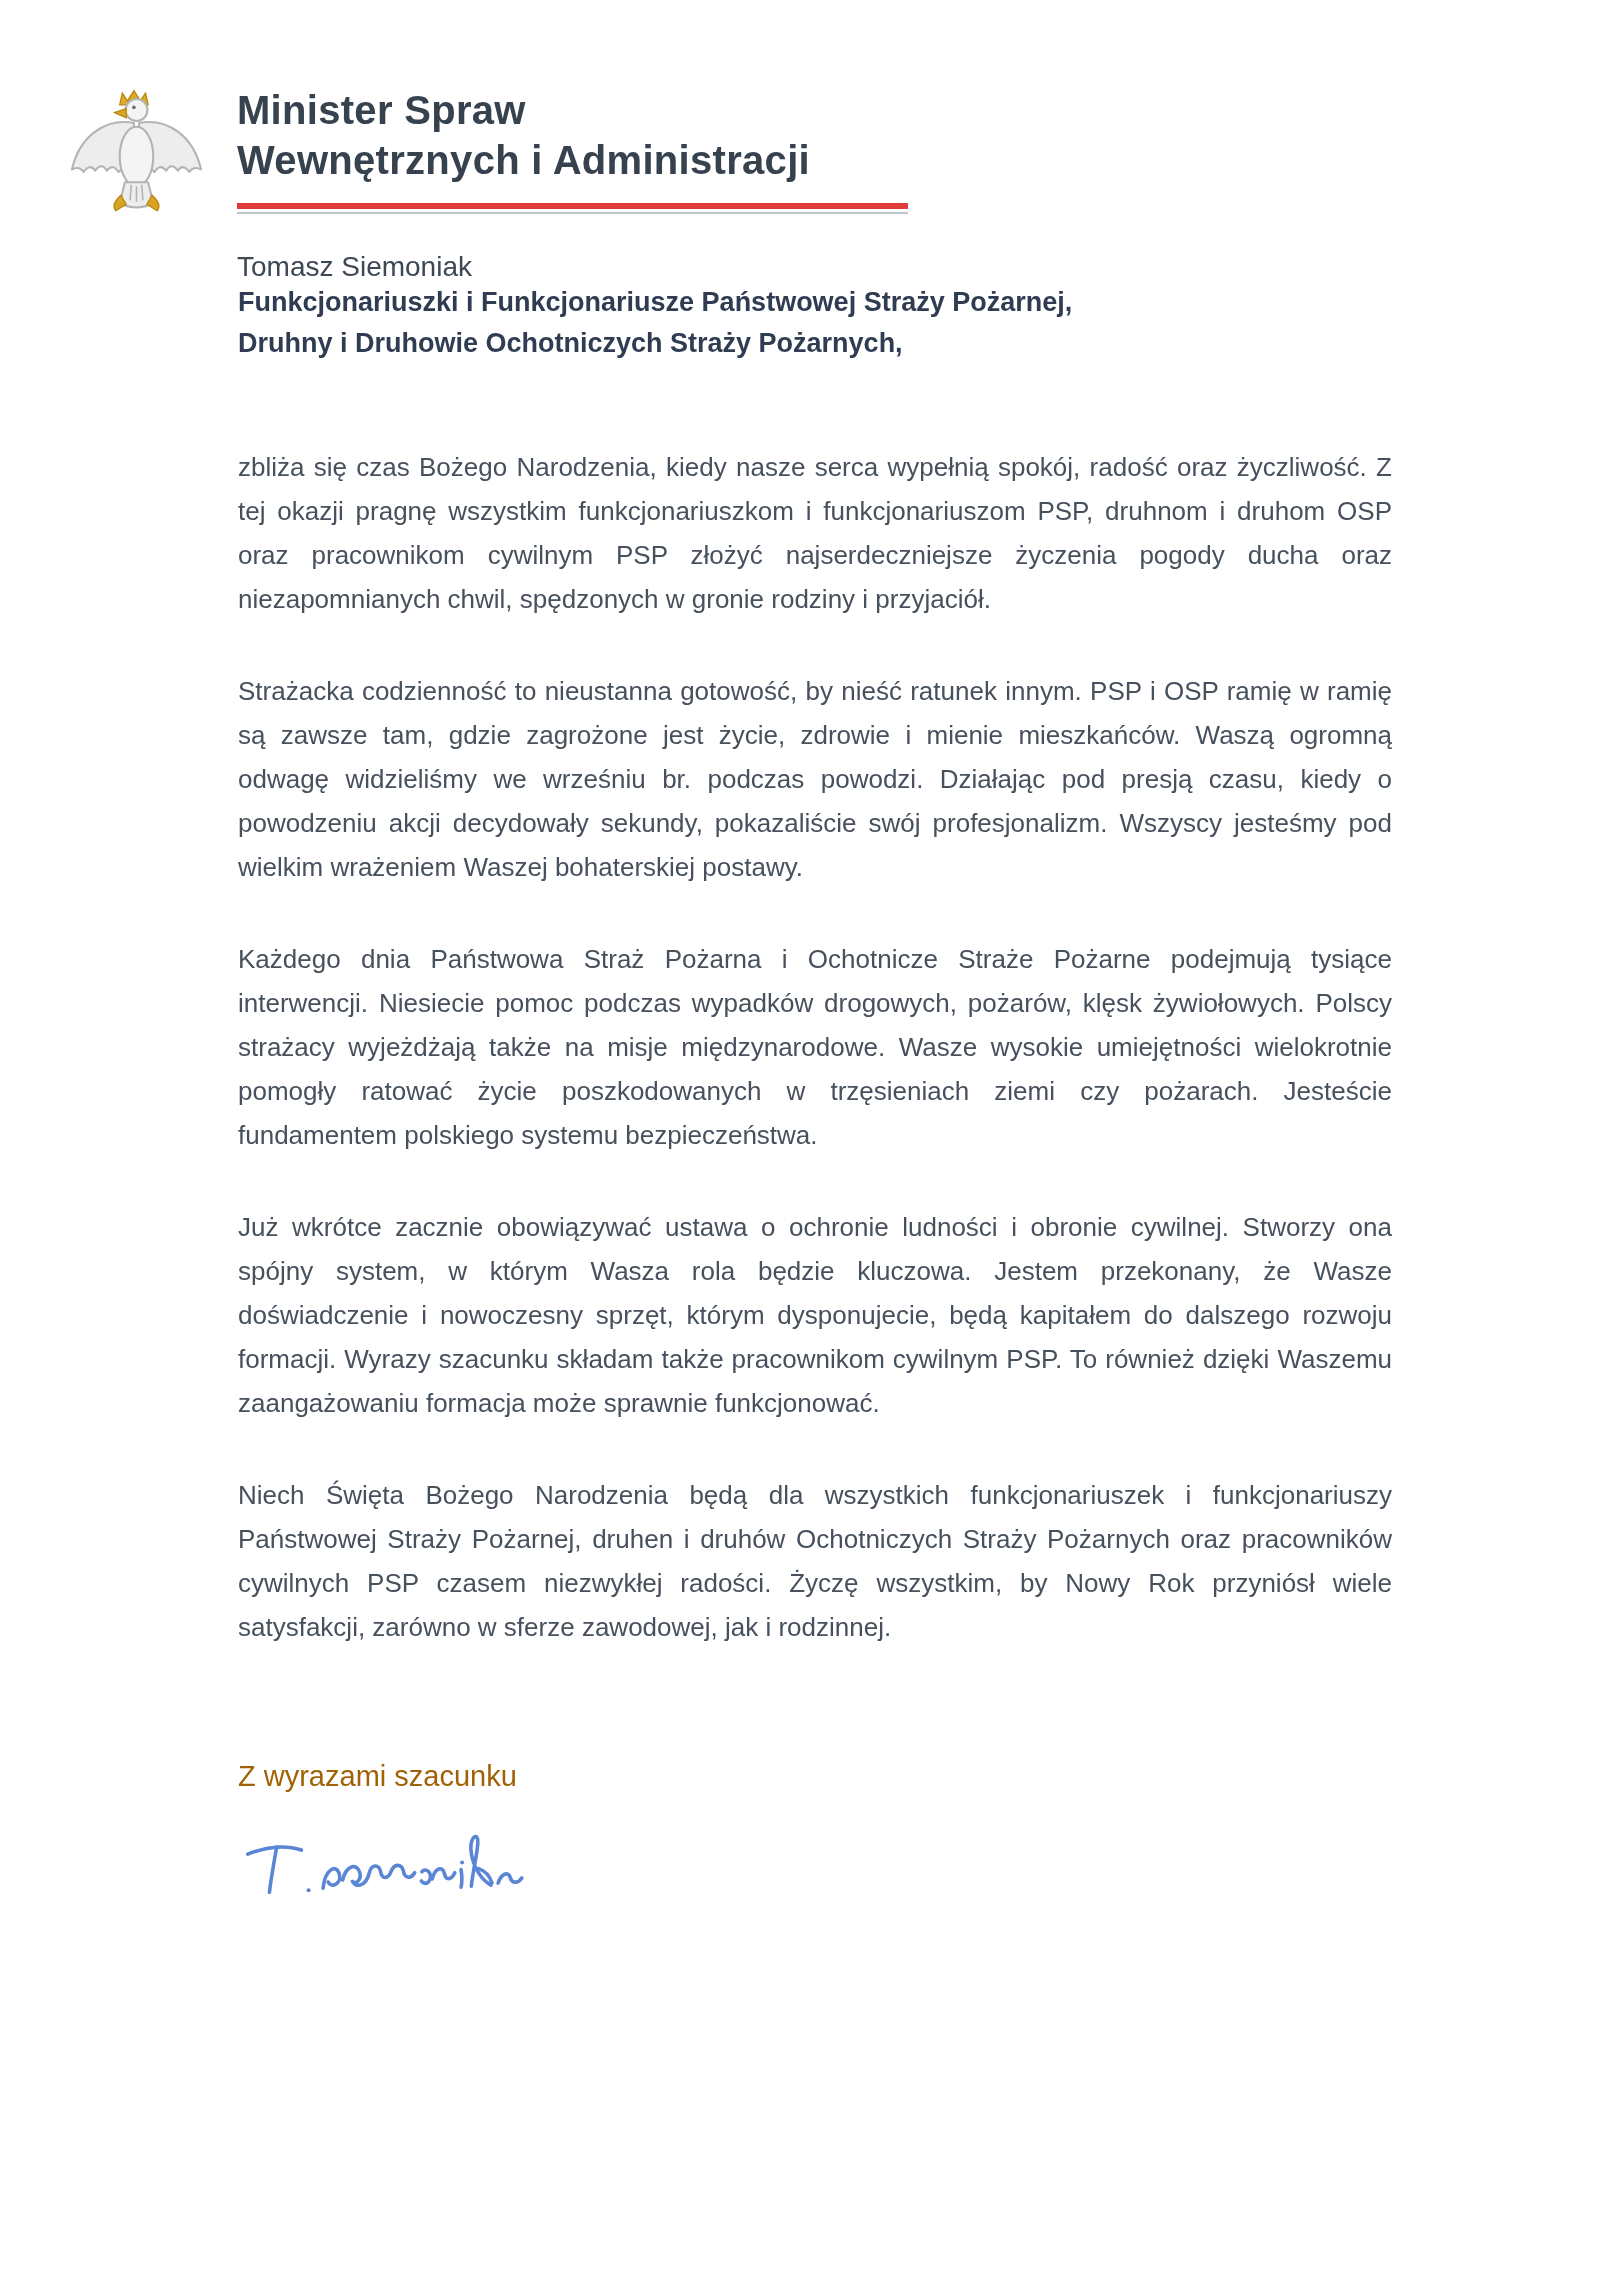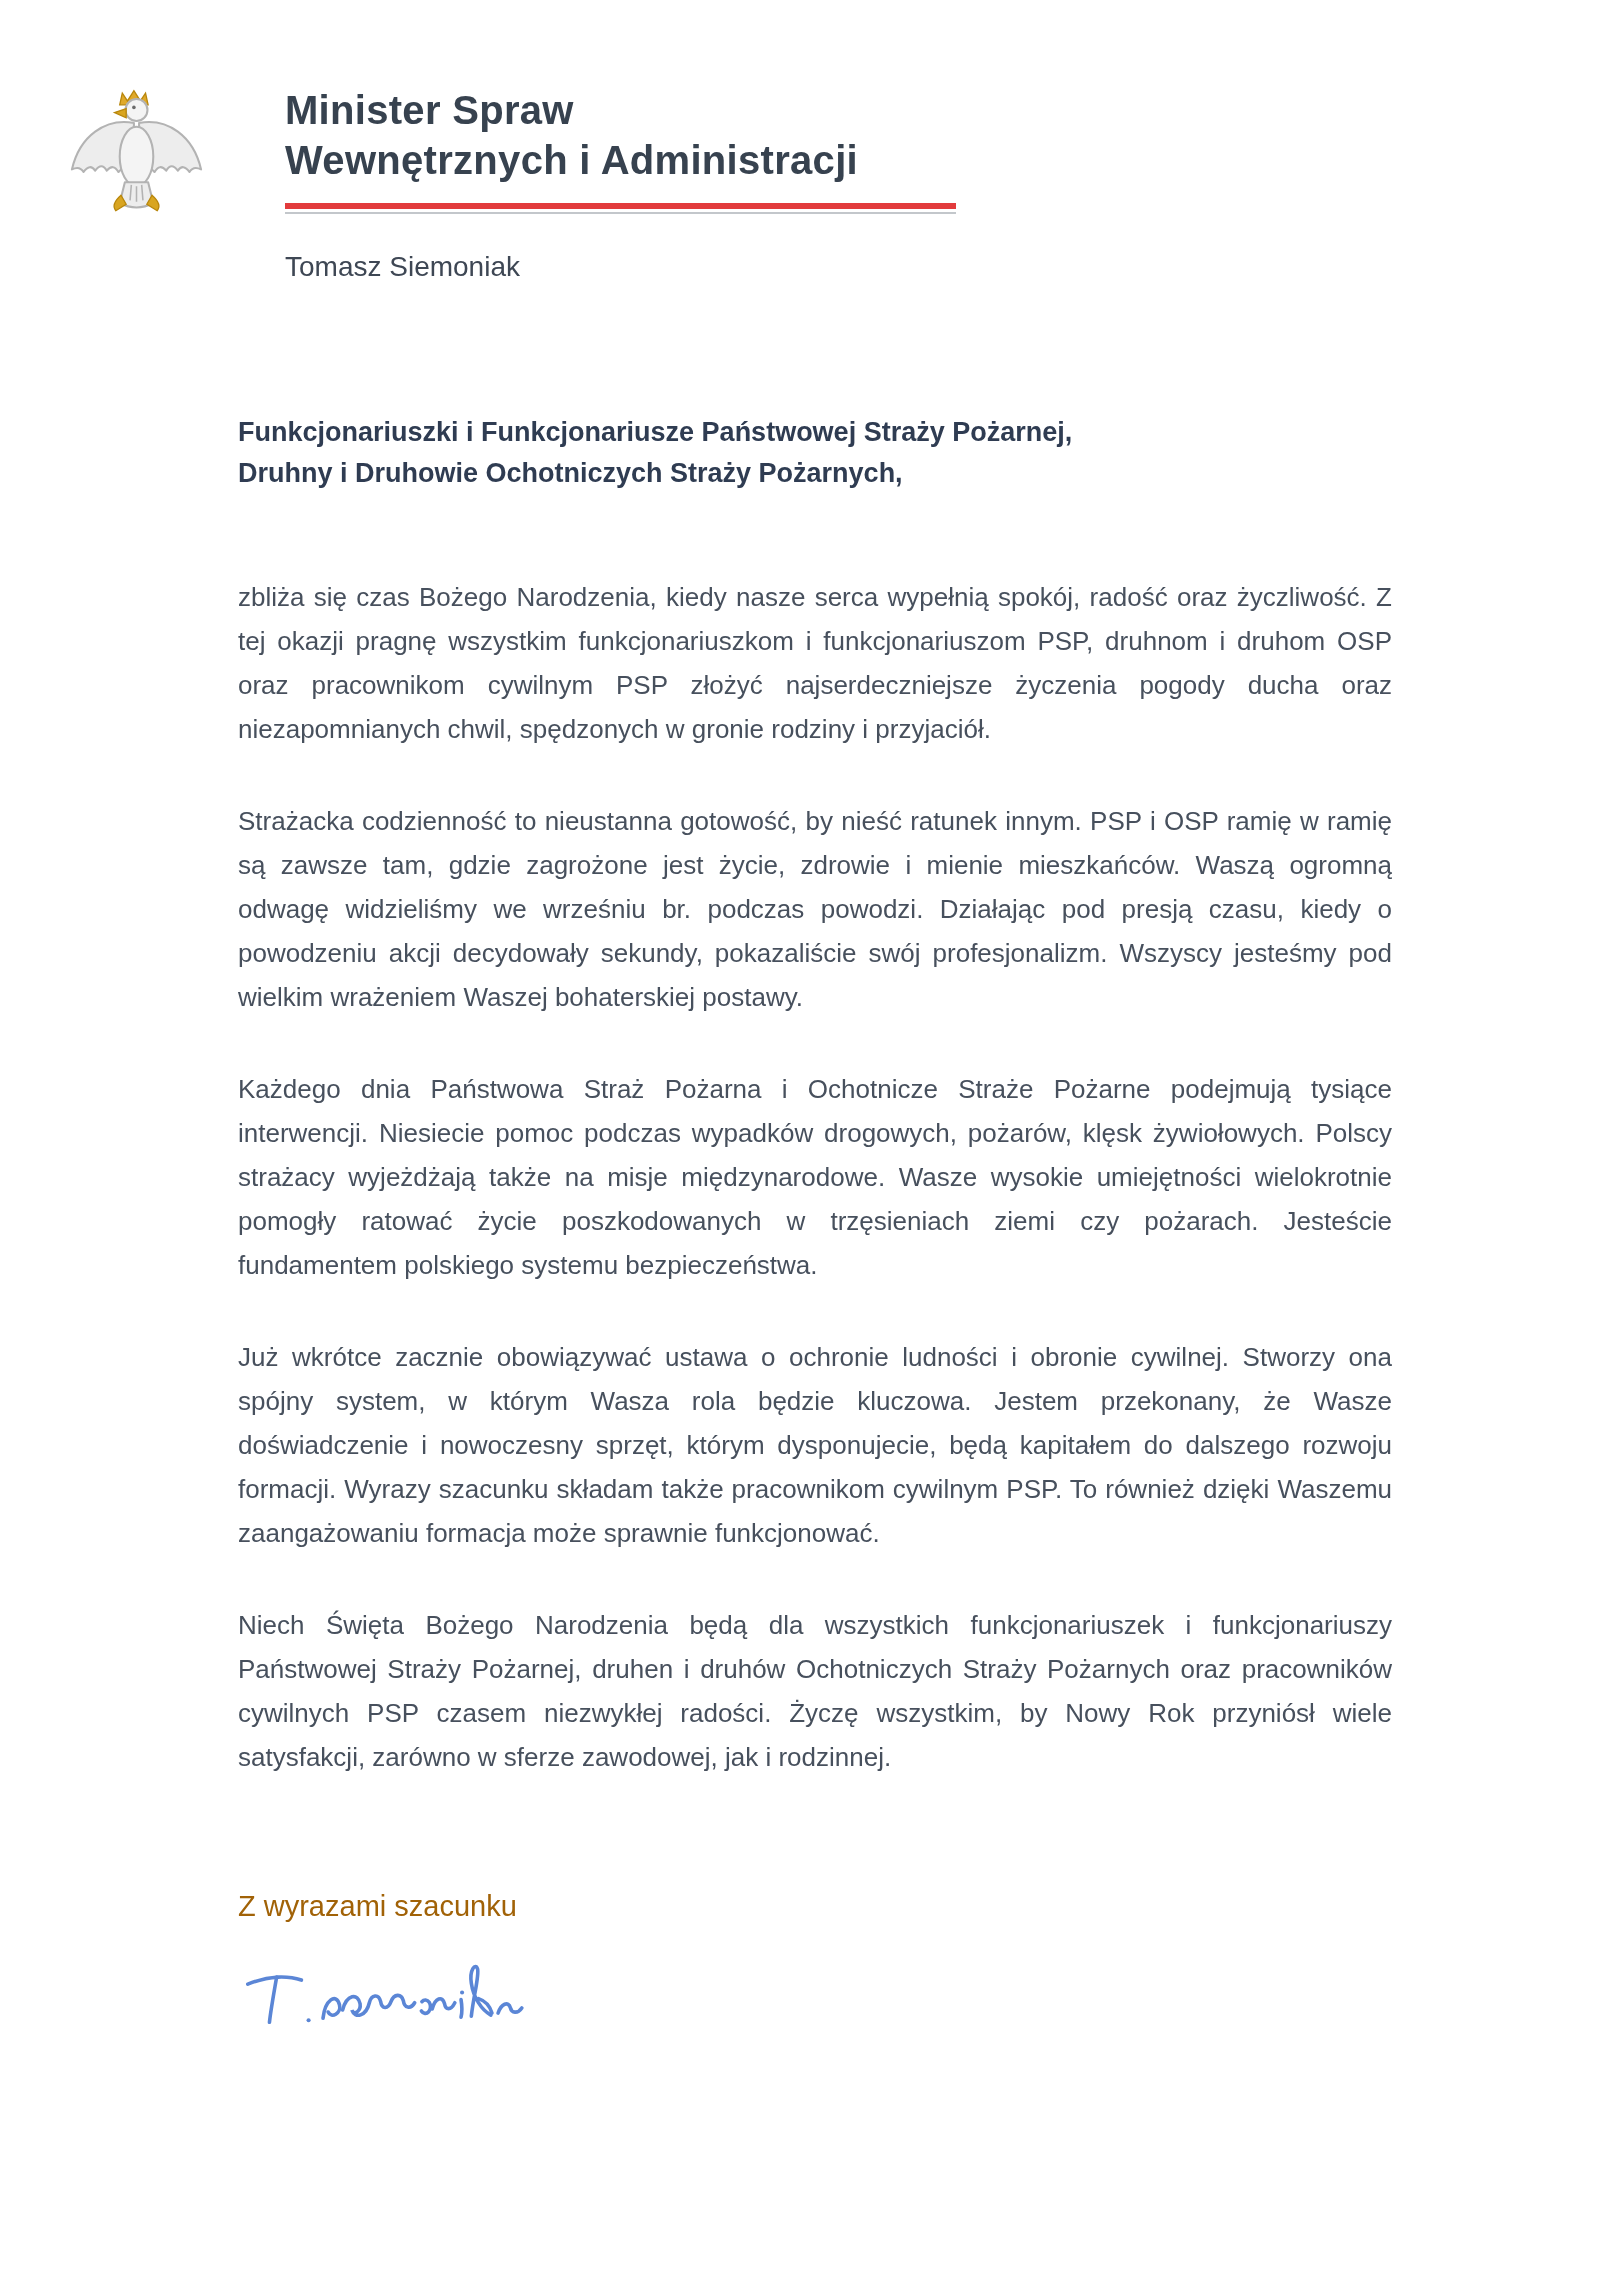--- a/index.html
+++ b/index.html
@@ -24,21 +24,21 @@
     padding-left: 59px;
   }
   .emblem {
     width: 155px;
     height: 161px;
     flex: 0 0 auto;
     margin-right: 23px;
   }
   .emblem svg { width: 100%; height: 100%; }
 
-  .ministry-block { padding-top: 9.3px; margin-left: 48px; }
+  .ministry-block { padding-top: 9.3px; }
   .ministry-name-line {
     font-size: 40px;
     font-weight: bold;
     color: #37424f;
     line-height: 50px;
     letter-spacing: 0.3px;
   }
   .rule {
     margin-top: 17.6px;
     width: 671px;
@@ -53,21 +53,20 @@
     line-height: 31px;
     font-weight: normal;
   }
 
   
   .content {
     padding-left: 238px;
     padding-right: 207px;
   }
   .salutation {
-    margin-top: 130px;
   }
   .salutation-line {
     font-size: 27px;
     font-weight: bold;
     color: #2f3c52;
     line-height: 41px;
   }
   .paragraphs { margin-top: 81px; }
   .paragraphs p {
     font-size: 26px;

